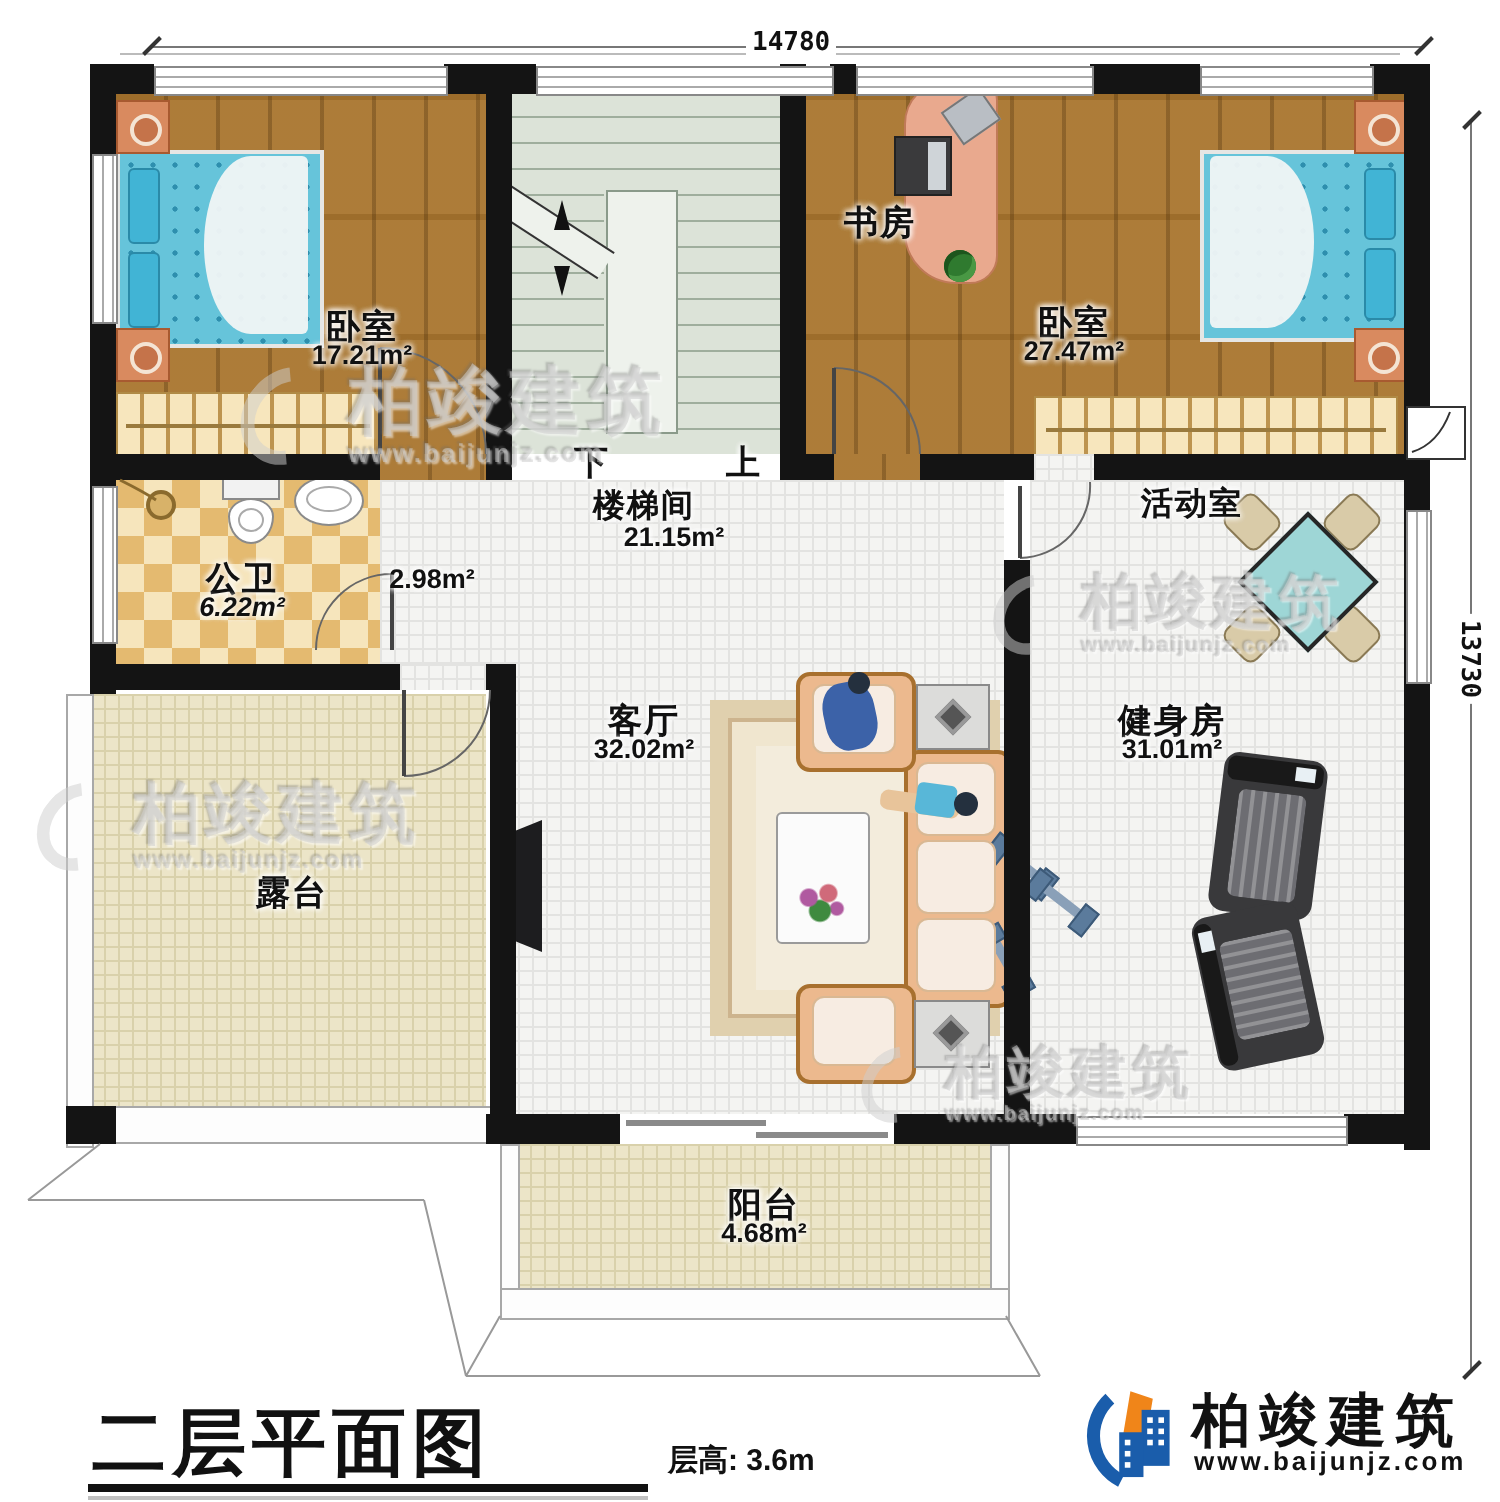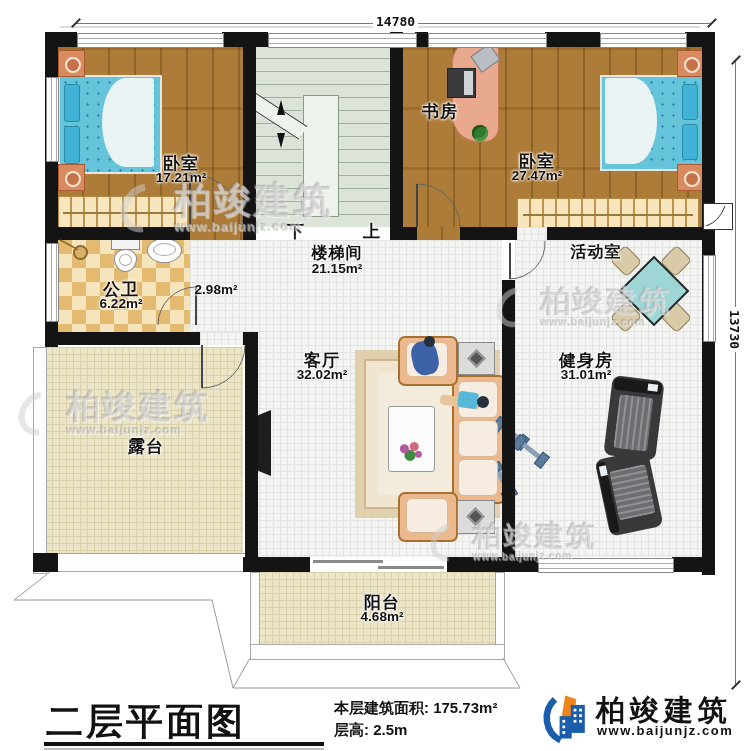--- a/index.html
+++ b/index.html
@@ -265,24 +265,24 @@
     <path d="M50,572 L14,600 M14,600 L212,600 M212,600 L233,688 M233,688 L520,688 M503,658 L520,688 M250,658 L233,688" stroke="#999" stroke-width="1" fill="none"></path>
   </svg>
 
   <div class="abs lbl rname" style="left:181px;top:152px;">卧室</div>
   <div class="abs lbl rarea" style="left:181px;top:170px;">17.21m²</div>
   <div class="abs lbl rname" style="left:440px;top:100px;">书房</div>
   <div class="abs lbl rname" style="left:537px;top:150px;">卧室</div>
   <div class="abs lbl rarea" style="left:537px;top:168px;">27.47m²</div>
   <div class="abs lbl rname" style="left:296px;top:220px;">下</div>
   <div class="abs lbl rname" style="left:372px;top:220px;">上</div>
-  <div class="abs lbl rname" style="left:337px;top:243px;font-size:16px;">楼梯间</div>
+  <div class="abs lbl rname" style="left:322px;top:243px;font-size:16px;">楼梯间</div>
   <div class="abs lbl rarea" style="left:337px;top:261px;">21.15m²</div>
   <div class="abs lbl rname" style="left:121px;top:278px;">公卫</div>
-  <div class="abs lbl rarea" style="left:121px;top:296px;">6.22m²</div>
+  <div class="abs lbl rarea" style="left:121px;top:296px;font-style:italic;">6.22m²</div>
   <div class="abs lbl rarea" style="left:216px;top:282px;">2.98m²</div>
   <div class="abs lbl rname" style="left:322px;top:349px;">客厅</div>
   <div class="abs lbl rarea" style="left:322px;top:367px;">32.02m²</div>
   <div class="abs lbl rname" style="left:596px;top:242px;font-size:16px;">活动室</div>
   <div class="abs lbl rname" style="left:586px;top:349px;">健身房</div>
   <div class="abs lbl rarea" style="left:586px;top:367px;">31.01m²</div>
   <div class="abs lbl rname" style="left:146px;top:435px;">露台</div>
   <div class="abs lbl rname" style="left:382px;top:591px;text-align:right;">阳台</div>
   <div class="abs lbl rarea" style="left:382px;top:609px;">4.68m²</div>
 
@@ -320,27 +320,23 @@
     <div class="wm-icon"></div>
     <div>
       <div class="wm-name">柏竣建筑</div>
       <div class="wm-url">www.baijunjz.com</div>
     </div>
   </div>
 
   <div class="abs tb-title" style="left:46px;top:697px;">二层平面图</div>
   <div class="abs" style="left:44px;top:742px;width:280px;height:4px;background:#111;z-index:60;"></div>
   <div class="abs" style="left:44px;top:748px;width:280px;height:2px;background:#c0c0c0;z-index:60;"></div>
-  <div class="abs tb-small" style="left:334px;top:699px;">
-    <span>本层建筑面积:</span>
-    <span>175.73m²</span>
-  </div>
   <div class="abs tb-small" style="left:334px;top:721px;">
     <span>层高:</span>
-    <span>2.5m</span>
+    <span>3.6m</span>
   </div>
 
   <svg class="abs" style="left:540px;top:690px;z-index:60;" width="56" height="56" viewBox="0 0 60 60">
     <path d="M16,10 A27,27 0 0 0 22,54" stroke="#1a5dab" stroke-width="7" fill="none"></path>
     <polygon points="27,6 39,10 35,34 23,30" fill="#f08519"></polygon>
     <rect x="33" y="16" width="15" height="30" fill="#1a5dab"></rect>
     <rect x="21" y="28" width="13" height="24" fill="#1a5dab"></rect>
     <g fill="#fff">
       <rect x="36" y="20" width="3" height="3"></rect>
         <rect x="42" y="20" width="3" height="3"></rect>

